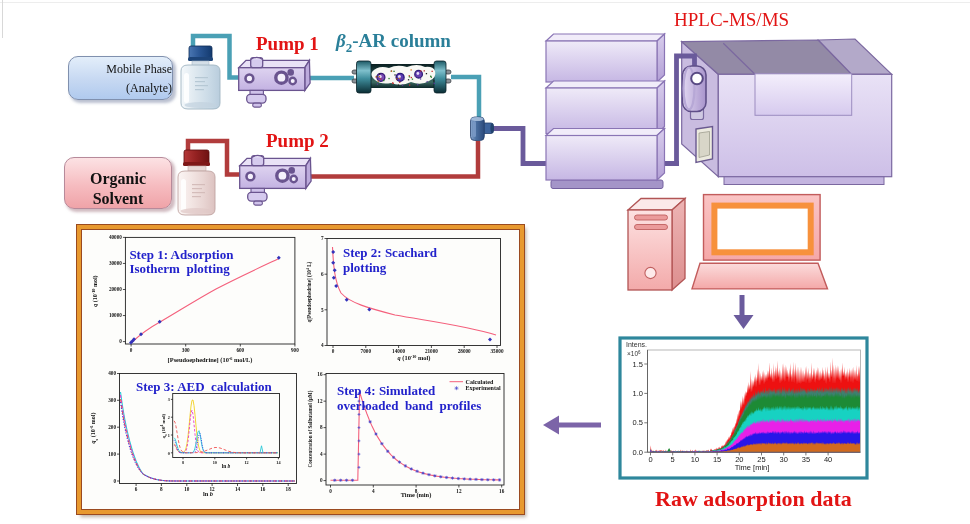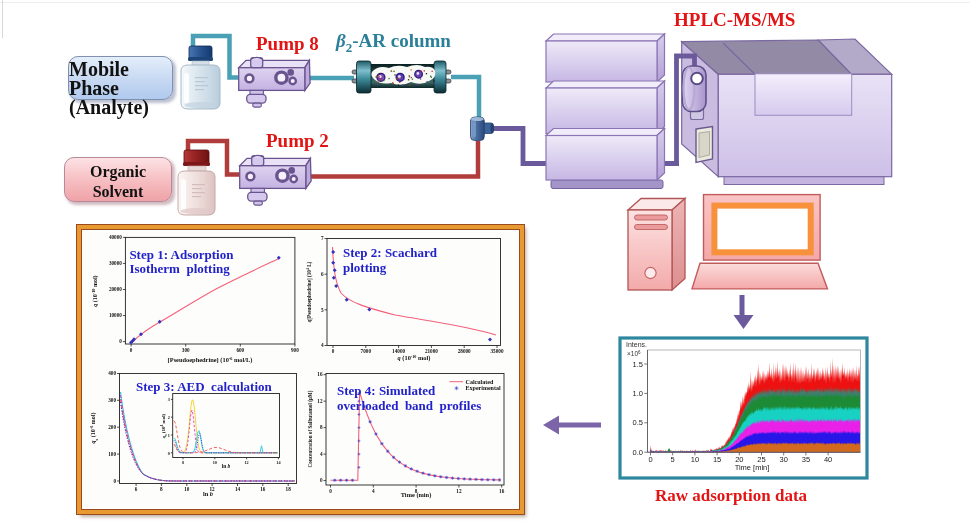--- a/index.html
+++ b/index.html
@@ -6,31 +6,31 @@
  font-family:"Liberation Serif",serif;}
 .abs{position:absolute;}
 </style></head>
 <body>
 <div class="abs" style="left:0;top:2px;width:970px;height:1px;background:#ededed;"></div>
 <div class="abs" style="left:2px;top:0;width:1px;height:38px;background:#d8d8d8;"></div>
 
 <div class="abs" style="left:68px;top:56px;width:103px;height:39px;border:1.5px solid #8090ae;
  border-radius:10px;background:linear-gradient(#e3eefa,#c6d8f2 55%,#b0caee);
  box-shadow:2.5px 2.5px 3px rgba(130,140,170,0.55);
- text-align:left;font-weight:bold;font-size:20px;line-height:19px;color:#111;padding-top:3px;">Mobile Phase<br>(Analyte)</div>
+ text-align:right;font-weight:normal;font-size:12px;line-height:19px;color:#111;padding-top:3px;">Mobile Phase<br>(Analyte)</div>
 <div class="abs" style="left:64px;top:157px;width:106px;height:39px;border:1.5px solid #b78a9a;
  border-radius:10px;background:linear-gradient(#fce2e4,#f6bcc0 55%,#efa3a8);
  box-shadow:2.5px 2.5px 3px rgba(170,130,140,0.55);
- text-align:center;font-weight:bold;font-size:16px;line-height:19.5px;color:#111;padding-top:4px;">Organic<br>Solvent</div>
-
-<div class="abs" style="left:256px;top:33px;font-size:19px;font-weight:bold;color:#e21414;">Pump 8</div>
+ text-align:center;font-weight:bold;font-size:16px;line-height:19.5px;color:#111;padding-top:11px;">Organic<br>Solvent</div>
+
+<div class="abs" style="left:256px;top:33px;font-size:19px;font-weight:bold;color:#e21414;">Pump 1</div>
 <div class="abs" style="left:266px;top:130px;font-size:19px;font-weight:bold;color:#e21414;">Pump 2</div>
 <div class="abs" style="left:336px;top:29.5px;font-size:19px;font-weight:bold;color:#2a7f99;"><i>β</i><sub style="font-size:13px;">2</sub>-AR column</div>
-<div class="abs" style="left:674px;top:9px;font-size:19px;font-weight:bold;color:#e21414;text-align:center;">HPLC-MS/MS</div>
-<div class="abs" style="left:655px;top:486px;font-size:17px;font-weight:bold;color:#e21414;">Raw adsorption data</div>
+<div class="abs" style="left:674px;top:9px;font-size:19px;font-weight:normal;color:#e21414;text-align:center;">HPLC-MS/MS</div>
+<div class="abs" style="left:655px;top:486px;font-size:22px;font-weight:bold;color:#e21414;">Raw adsorption data</div>
 
 <svg class="abs" style="left:0;top:0;" width="970" height="524" viewBox="0 0 970 524">
  <g fill="none" stroke-linejoin="miter">
   <path d="M193,48 V36 H229.5 V77.5 H240" stroke="#4aa0b5" stroke-width="4.5"></path>
   <path d="M303,78 H354" stroke="#4aa0b5" stroke-width="4.5"></path>
   <path d="M451,77 H479 V118" stroke="#4aa0b5" stroke-width="4.5"></path>
   <path d="M188,151 V141 H227 V174.5 H241" stroke="#b13c3c" stroke-width="4.5"></path>
   <path d="M304,176.5 H478 V141" stroke="#b13c3c" stroke-width="4.5"></path>
   <path d="M490,128.5 H523 V163.5 H679" stroke="#6a5a9b" stroke-width="4.8"></path>
  </g>

